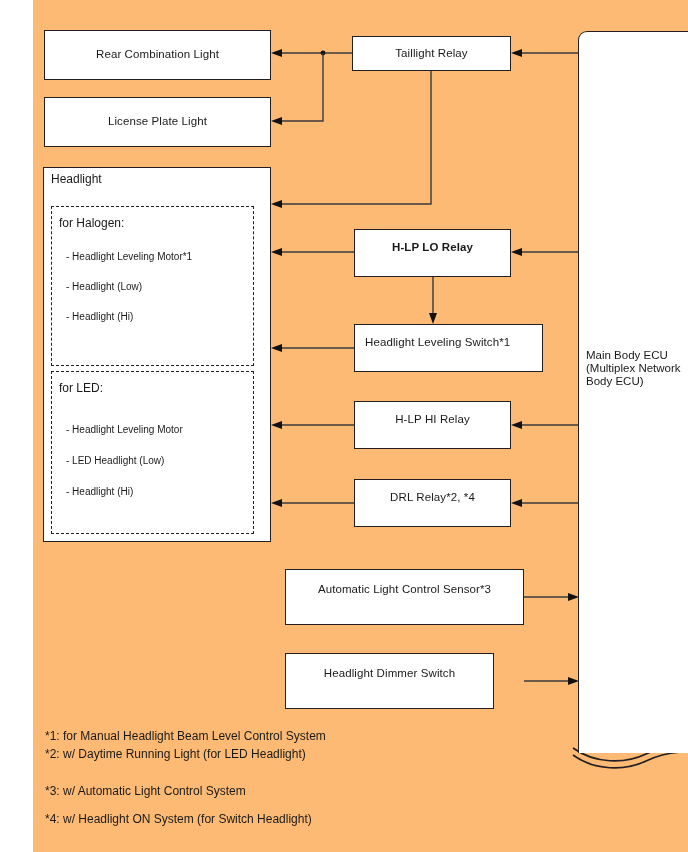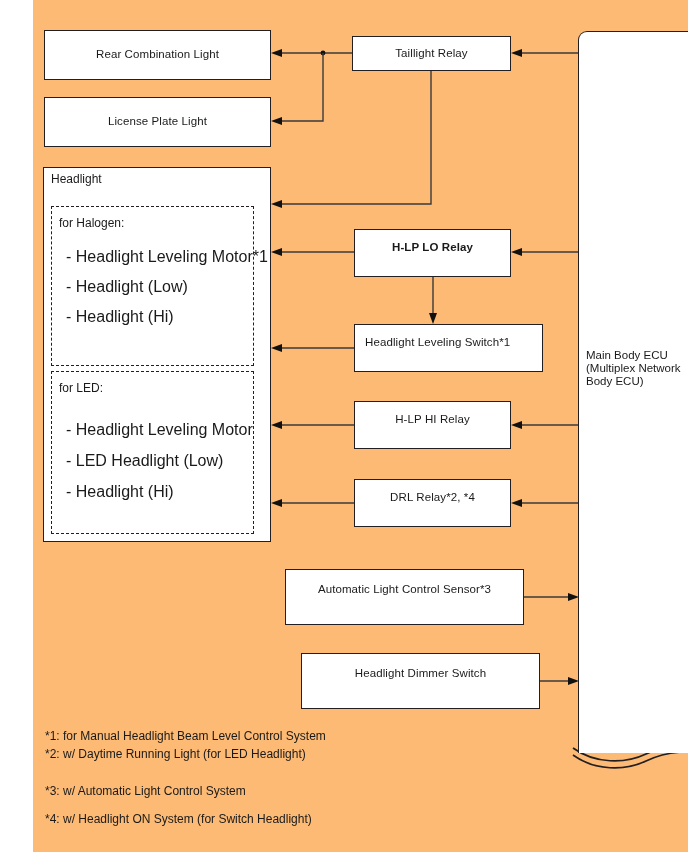--- a/index.html
+++ b/index.html
@@ -54,21 +54,21 @@
   }
   .group-title {
     position: absolute;
     font-size: 12px;
     line-height: 14px;
     color: #1a1a1a;
     white-space: pre;
   }
   .item-label {
     position: absolute;
-    font-size: 16px;
+    font-size: 10px;
     line-height: 14px;
     color: #1a1a1a;
     white-space: pre;
   }
   .ecu-label {
     position: absolute;
     font-size: 11.5px;
     line-height: 13.5px;
     color: #1a1a1a;
     white-space: pre;
@@ -217,21 +217,21 @@
   </div>
 
   <div class="node solid-box" style="left:321px; top:479px; width:157px; height:48px;">
     <div class="centered-label" style="top:10px;">DRL Relay*2, *4</div>
   </div>
 
   <div class="node solid-box" style="left:252px; top:569px; width:239px; height:56px;">
     <div class="centered-label" style="top:12px;">Automatic Light Control Sensor*3</div>
   </div>
 
-  <div class="node solid-box" style="left:268px; top:653px; width:239px; height:56px;">
+  <div class="node solid-box" style="left:252px; top:653px; width:209px; height:56px;">
     <div class="centered-label" style="top:12px;">Headlight Dimmer Switch</div>
   </div>
 
   <div class="node" style="left:545px; top:31px; width:129px; height:722px;
        border-left:1.6px solid #231f20; border-right:1.6px solid #231f20;
        border-top:1.6px solid #231f20; border-bottom:none;
        border-top-left-radius:9px; border-top-right-radius:9px; background:#ffffff;"></div>
 
   <div class="ecu-label" style="left:553px; top:349px;">Main Body ECU</div>
   <div class="ecu-label" style="left:553px; top:362px;">(Multiplex Network</div>

